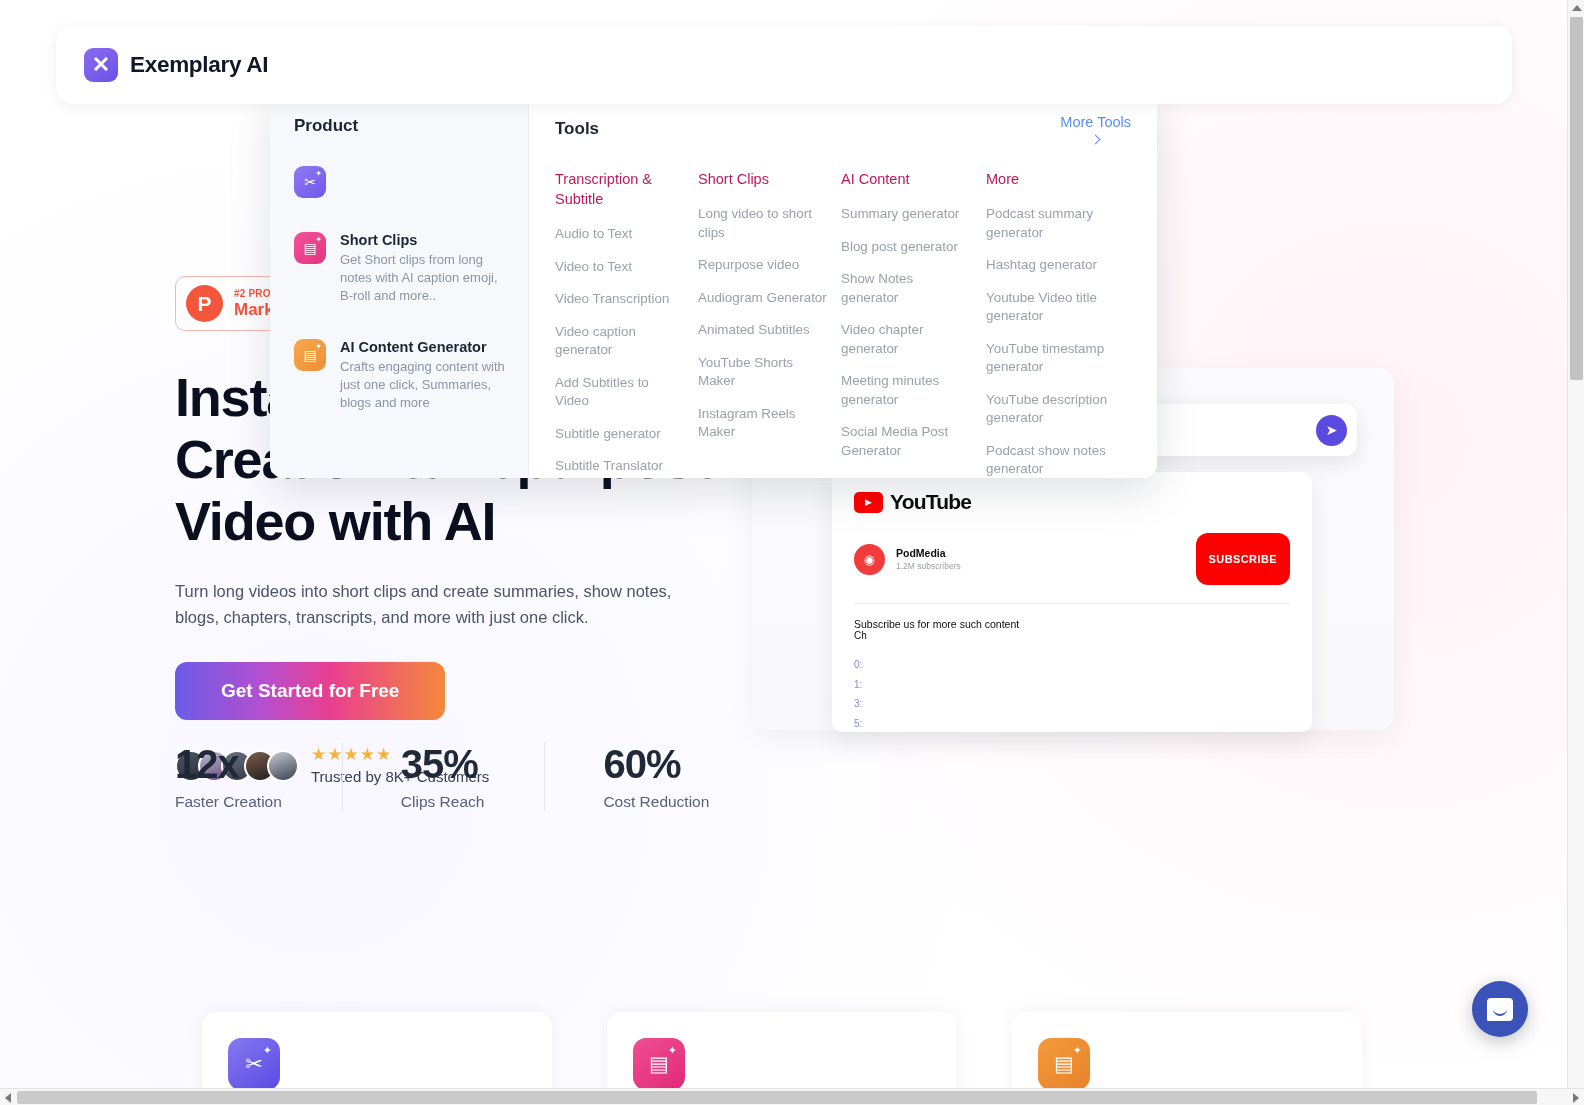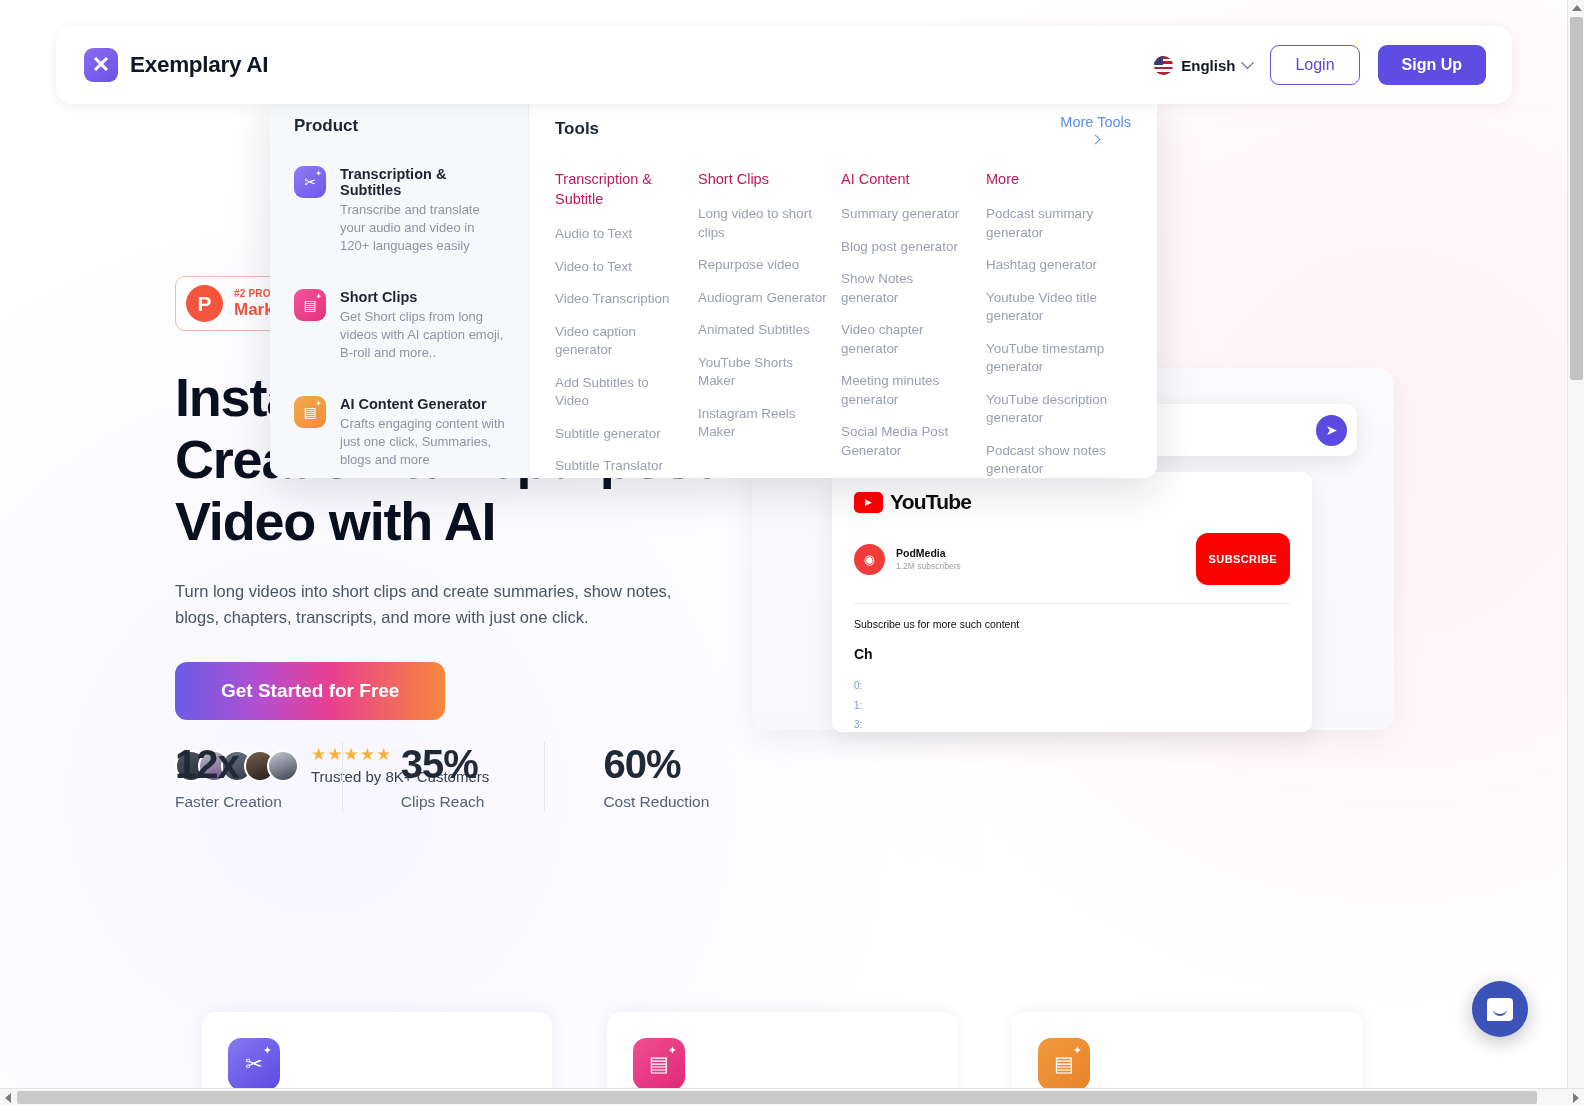--- a/index.html
+++ b/index.html
@@ -237,21 +237,21 @@
   .yt-chan-txt { margin-left: 11px; }
   .yt-chan-name { font-size: 10.5px; font-weight: 700; color: #0d0d0d; }
   .yt-chan-subs { font-size: 8.5px; color: #9aa0a6; margin-top: 2px; }
   .yt-sub-btn {
     margin-left: auto; background: #ff0000; color: #fff; border: none;
     font-size: 11px; font-weight: 700; letter-spacing: 0.4px;
     padding: 20px 13px; border-radius: 12px; cursor: pointer;
   }
   .yt-div { height: 1px; background: #e8eaed; margin: 18px 0 14px 0; }
   .yt-desc { font-size: 10.5px; color: #0d0d0d; }
-  .yt-ch-head { font-size: 14px; font-weight: 700; color: #0d0d0d; margin-top: 16px; }
+  .yt-ch-head { font-size: 10px; font-weight: 400; color: #0d0d0d; }
   .yt-times { margin-top: 14px; }
   .yt-time { font-size: 10px; color: #7b94d6; line-height: 1.95; }
 
   
   .fcards { position: absolute; left: 202px; top: 1012px; display: flex; gap: 55px; z-index: 3; }
   .fcard {
     width: 350px; height: 95px;
     background: #fff; border-radius: 14px 14px 0 0;
     box-shadow: 0 -2px 18px rgba(16,24,40,0.05);
     padding: 26px 0 0 26px;
@@ -324,29 +324,20 @@
 <div id="page">
   <div class="bg-wash"></div>
 
   <div class="header">
     <div class="brand">
       <div class="brand-logo">✕</div>
       <div class="brand-name">Exemplary AI</div>
     </div>
 
 
-    <div class="header-right">
-      <div class="lang">
-        <span class="flag"></span>
-        <span>English</span>
-        <span class="chev"></span>
-      </div>
-      <button class="btn-login">Login</button>
-      <button class="btn-signup">Sign Up</button>
-    </div>
   </div>
 
   <div class="hero">
     <div class="ph-badge">
       <div class="ph-logo">P</div>
       <div>
         <div class="ph-line1">#2 PRODUCT OF THE WEEK</div>
         <div class="ph-line2">Marketing</div>
       </div>
     </div>
@@ -436,31 +427,27 @@
       <div class="fcard-ico c3">▤<span class="spark">✦</span></div>
     </div>
   </div>
 
   <div class="mega">
     <div class="mega-left">
       <div class="mega-title">Product</div>
 
       <div class="prod-item">
         <div class="prod-ico c1">✂<span class="spark">✦</span></div>
-        <div>
-          <div class="prod-name">Transcription &amp; Subtitles</div>
-          <div class="prod-desc">Transcribe and translate your audio and video in 120+ languages easily</div>
-        </div>
       </div>
 
       <div class="prod-item">
         <div class="prod-ico c2">▤<span class="spark">✦</span></div>
         <div>
           <div class="prod-name">Short Clips</div>
-          <div class="prod-desc">Get Short clips from long videos with AI caption emoji, B-roll and more..</div>
+          <div class="prod-desc">Get Short clips from long notes with AI caption emoji, B-roll and more..</div>
         </div>
       </div>
 
       <div class="prod-item">
         <div class="prod-ico c3">▤<span class="spark">✦</span></div>
         <div>
           <div class="prod-name">AI Content Generator</div>
           <div class="prod-desc">Crafts engaging content with just one click, Summaries, blogs and more</div>
         </div>
       </div>

